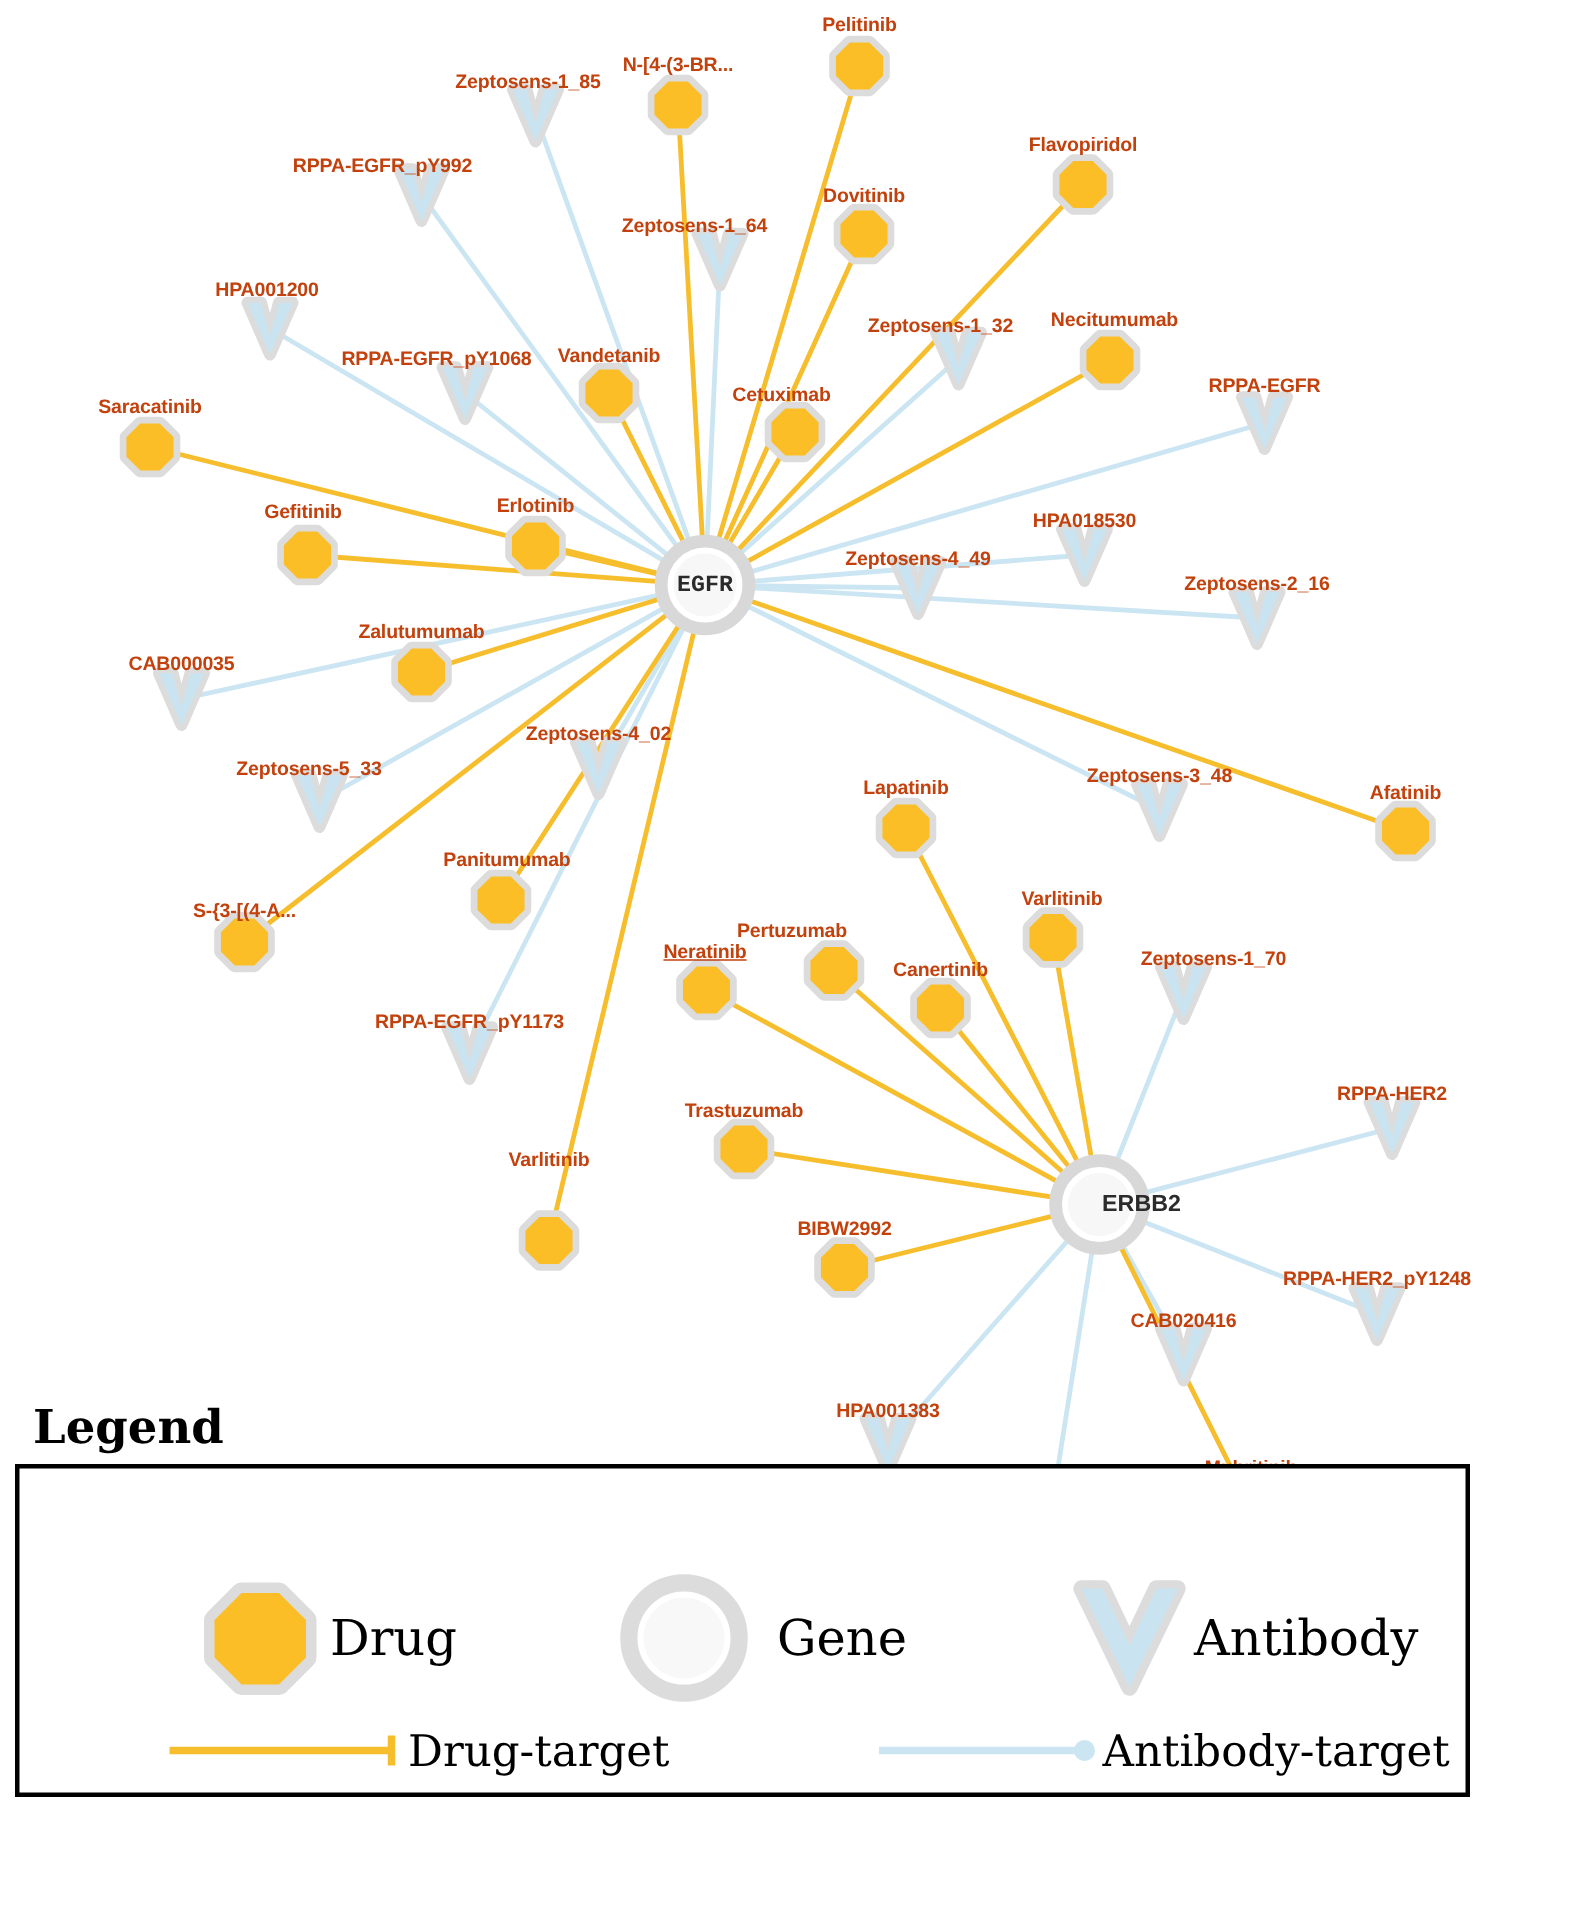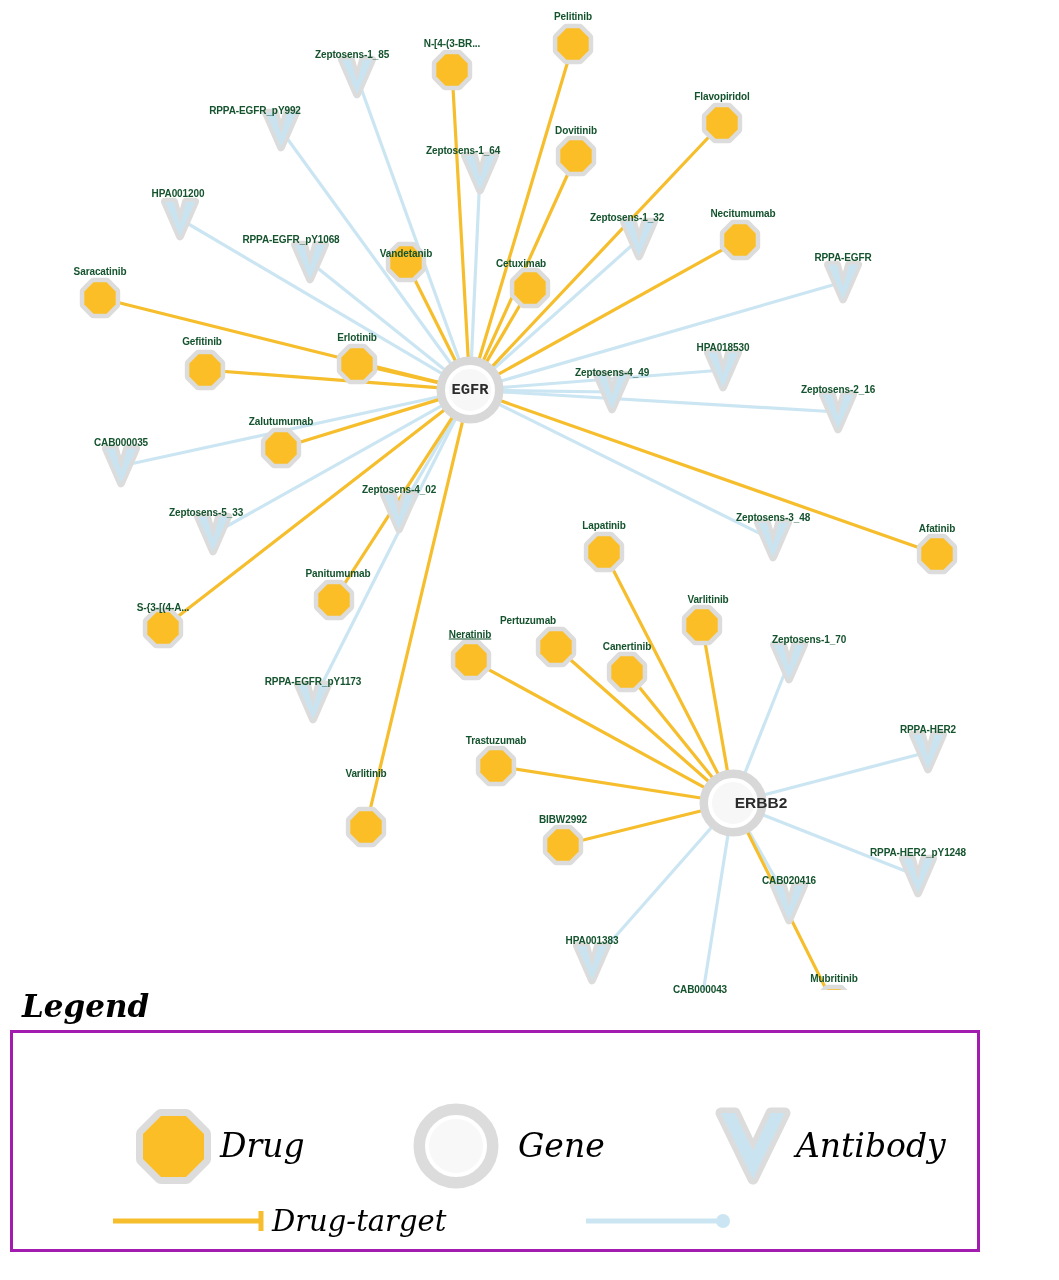--- a/index.html
+++ b/index.html
@@ -21,54 +21,53 @@
     width: 1059px;
     height: 990px;
   }
   #network svg {
     position: absolute;
     left: 0;
     top: 0;
   }
   .node-label {
     position: absolute;
-    font-size: 10px;
+    font-size: 13px;
     font-weight: bold;
-    color: #14532d;
+    color: #c2410c;
     white-space: nowrap;
     transform: translate(-50%, -50%);
     letter-spacing: -0.1px;
   }
   .gene-label {
     position: absolute;
     font-size: 15.5px;
     font-weight: bold;
     color: #2b2b2b;
     white-space: nowrap;
     transform: translate(-50%, -50%);
   }
   
   #legend-wrap {
     position: absolute;
     left: 0;
-    top: 988px;
+    top: 934px;
     width: 990px;
-    font-style: italic;
   }
   #legend-title {
     font-family: "DejaVu Serif", serif;
     font-size: 31px;
     font-weight: bold;
     color: #000;
     margin-left: 22px;
     margin-bottom: 6px;
   }
   #legend-box {
     margin: 0 10px;
-    border: 3px solid #a21caf;
+    border: 3px solid #000000;
     height: 216px;
     position: relative;
     background: #fff;
   }
   .legend-item-label {
     position: absolute;
     font-family: "DejaVu Serif", serif;
     font-size: 33px;
     color: #000;
     white-space: nowrap;
@@ -339,21 +338,21 @@
       <div class="node-label" style="left: 928px; top: 729px;">RPPA-HER2</div>
       <div class="node-label" style="left: 918px; top: 852px;">RPPA-HER2_pY1248</div>
       <div class="node-label" style="left: 789px; top: 880px;">CAB020416</div>
       <div class="node-label" style="left: 592px; top: 940px;">HPA001383</div>
       <div class="node-label" style="left: 700px; top: 989px;">CAB000043</div>
       <div class="node-label" style="left: 573px; top: 16px;">Pelitinib</div>
       <div class="node-label" style="left: 452px; top: 43px;">N-[4-(3-BR...</div>
       <div class="node-label" style="left: 722px; top: 96px;">Flavopiridol</div>
       <div class="node-label" style="left: 576px; top: 130px;">Dovitinib</div>
       <div class="node-label" style="left: 743px; top: 213px;">Necitumumab</div>
-      <div class="node-label" style="left: 406px; top: 253px;">Vandetanib</div>
+      <div class="node-label" style="left: 406px; top: 237px;">Vandetanib</div>
       <div class="node-label" style="left: 521px; top: 263px;">Cetuximab</div>
       <div class="node-label" style="left: 100px; top: 271px;">Saracatinib</div>
       <div class="node-label" style="left: 202px; top: 341px;">Gefitinib</div>
       <div class="node-label" style="left: 357px; top: 337px;">Erlotinib</div>
       <div class="node-label" style="left: 281px; top: 421px;">Zalutumumab</div>
       <div class="node-label" style="left: 937px; top: 528px;">Afatinib</div>
       <div class="node-label" style="left: 604px; top: 525px;">Lapatinib</div>
       <div class="node-label" style="left: 708px; top: 599px;">Varlitinib</div>
       <div class="node-label" style="left: 338px; top: 573px;">Panitumumab</div>
       <div class="node-label" style="left: 163px; top: 607px;">S-{3-[(4-A...</div>
@@ -396,14 +395,15 @@
 
       <g>
         <line x1="573" y1="188" x2="707" y2="188" stroke="#CBE6F2" stroke-width="5"></line>
         <circle cx="710" cy="188" r="7" fill="#CBE6F2"></circle>
       </g>
     </svg>
     <div class="legend-item-label" style="left:207px; top:93px;">Drug</div>
     <div class="legend-item-label" style="left:505px; top:93px;">Gene</div>
     <div class="legend-item-label" style="left:783px; top:93px;">Antibody</div>
     <div class="legend-edge-label" style="left:259px; top:171px;">Drug-target</div>
+    <div class="legend-edge-label" style="left:722px; top:171px;">Antibody-target</div>
   </div>
 </div>
 
 </body></html>

